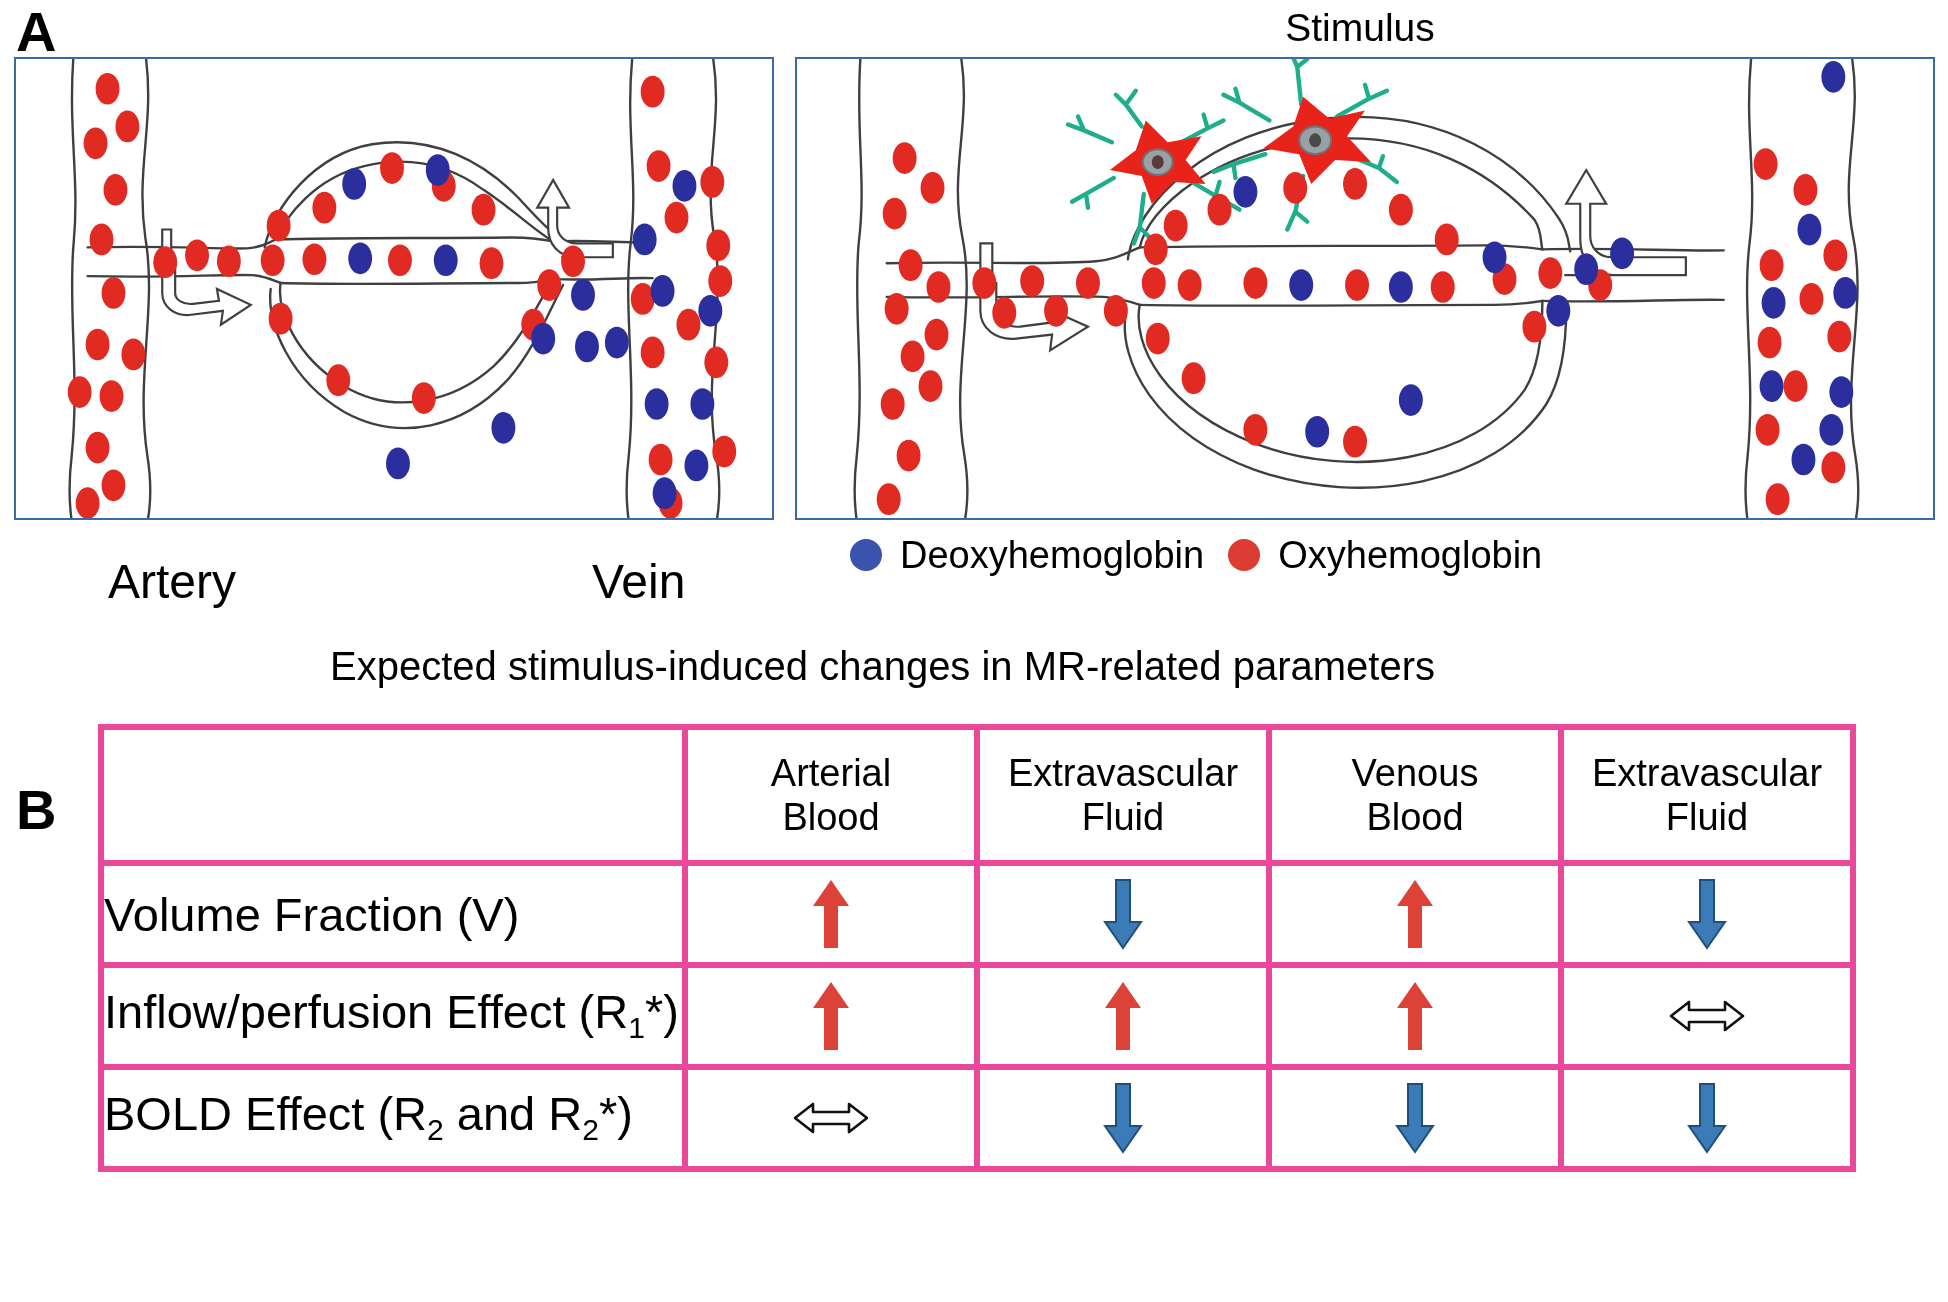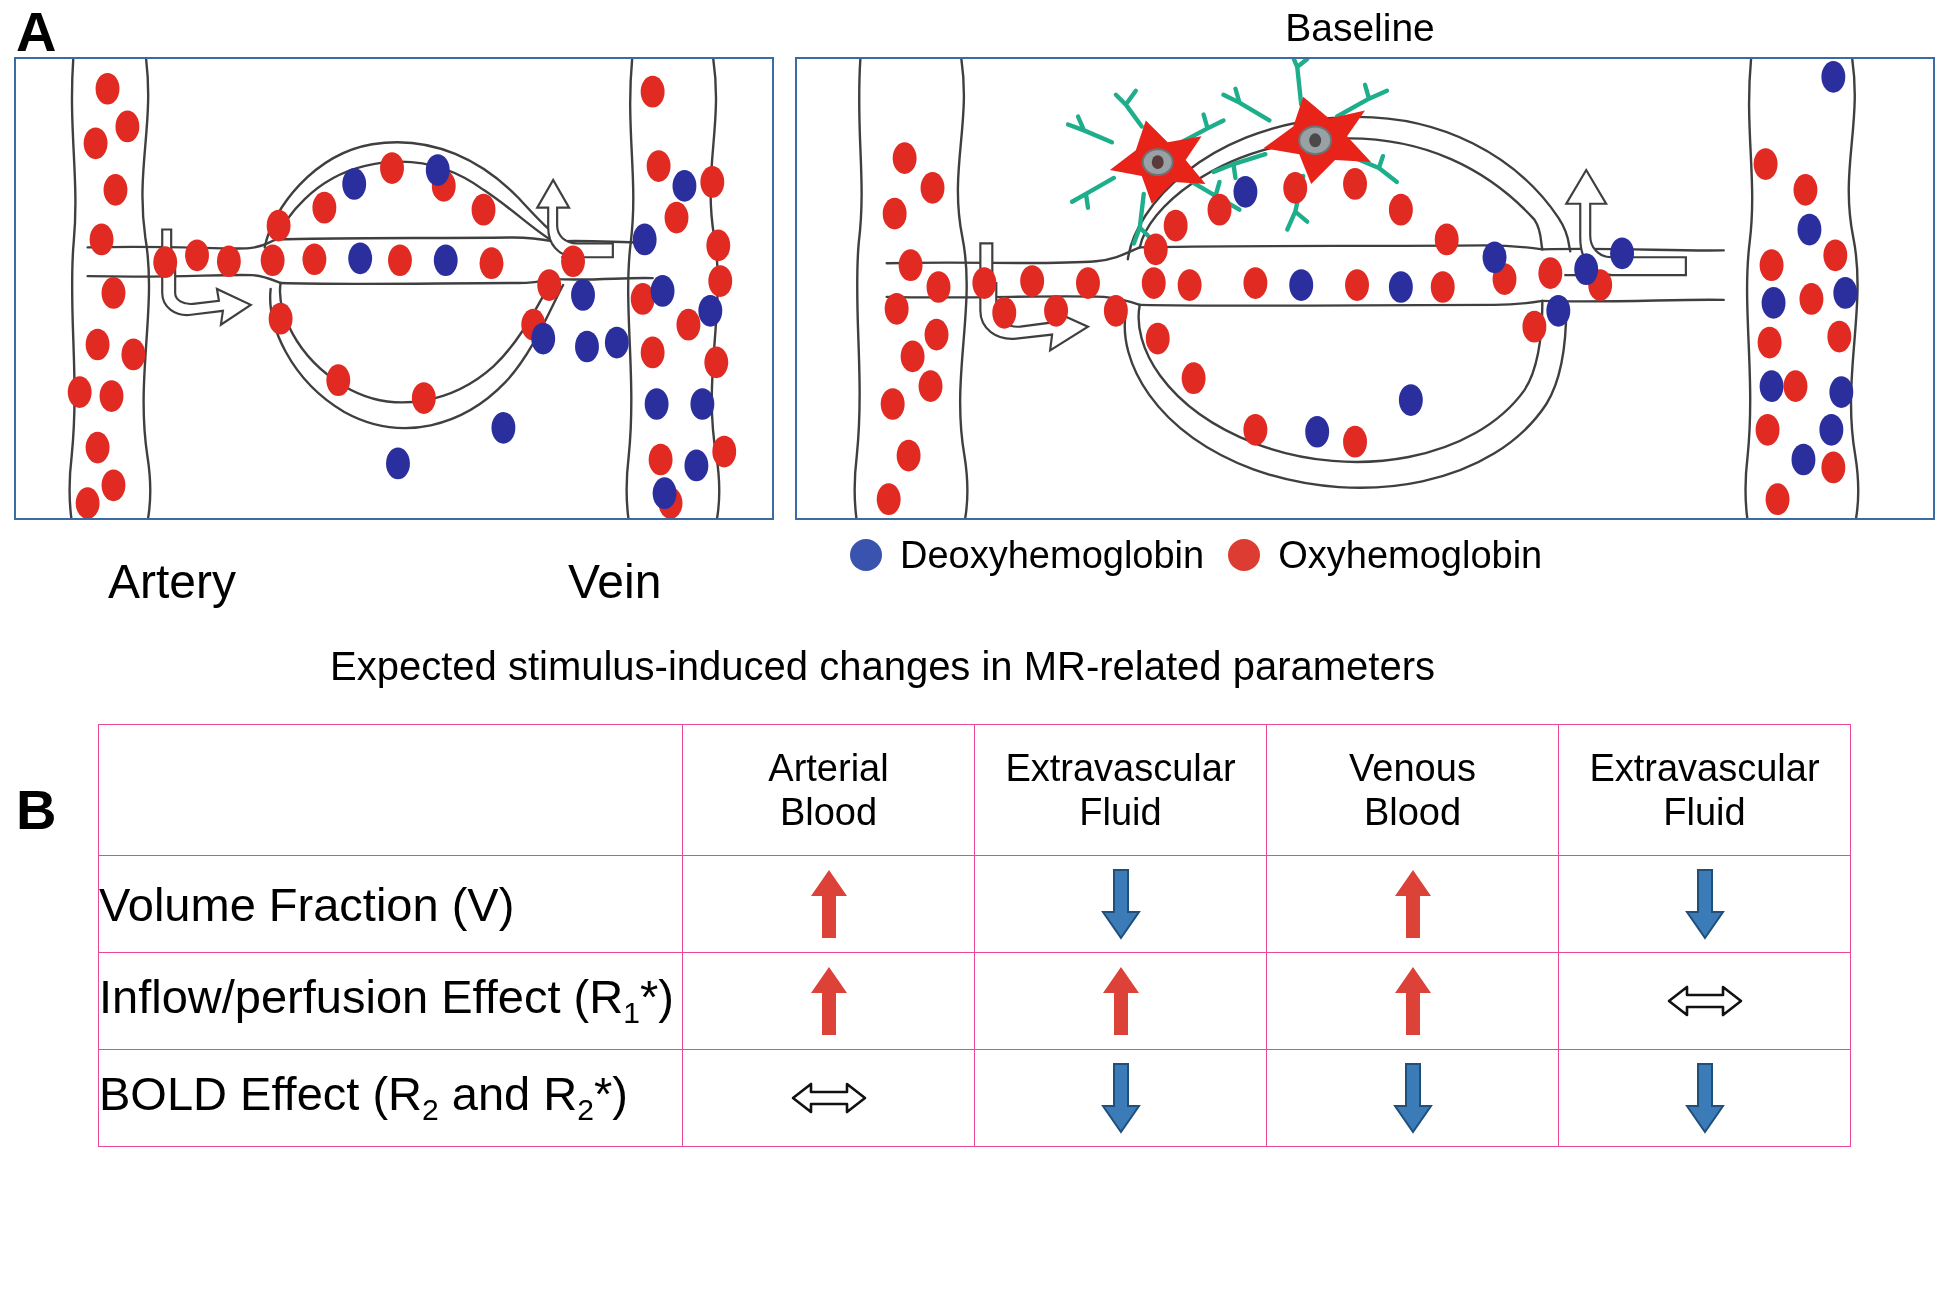--- a/index.html
+++ b/index.html
@@ -16,52 +16,52 @@
   #stimulusTitle{left:1060px;top:8px;width:600px;}
 
   .vessel-box{position:absolute;top:57px;height:463px;border:2px solid #3a6ba5;background:#ffffff;box-sizing:border-box;overflow:hidden;}
   #boxBaseline{left:14px;width:760px;}
   #boxStimulus{left:795px;width:1140px;}
 
   .vessel-svg{position:absolute;left:0;top:0;width:100%;height:100%;display:block;}
 
   .vlabel{position:absolute;font-size:48px;line-height:1;margin-top:30px;}
   #arteryLabel{left:108px;top:528px;}
-  #veinLabel{left:568px;top:528px;}
+  #veinLabel{left:592px;top:528px;}
 
   
   #legend{position:absolute;left:850px;top:525px;width:1090px;height:60px;display:flex;align-items:center;gap:24px;}
   .legend-item{display:flex;align-items:center;gap:18px;}
   .legend-dot{width:32px;height:32px;border-radius:50%;flex:none;}
   .legend-text{font-size:38px;line-height:1;white-space:nowrap;}
 
   
   #panelB{position:absolute;left:0;top:740px;width:1948px;height:562px;}
   #tableTitle{position:absolute;left:330px;top:-94px;width:1300px;text-align:left;font-size:40px;line-height:1;}
 
   table.mrtable{position:absolute;left:98px;top:-16px;width:1752px;border-collapse:collapse;table-layout:fixed;}
-  table.mrtable td,table.mrtable th{border:1px solid #ec4899;padding:0;vertical-align:middle;background:#fff;}
+  table.mrtable td,table.mrtable th{border:6px solid #ec4899;padding:0;vertical-align:middle;background:#fff;}
   table.mrtable th{font-weight:normal;}
   .col-label{width:584px;}
   .col-data{width:292px;}
   .hdr-cell{height:130px;text-align:center;font-size:38px;line-height:1.16;}
   .row-label{height:96px;text-align:left;padding-left:22px;font-size:47px;line-height:1;white-space:nowrap;}
   .cell-data{height:96px;text-align:center;}
   .arrow-wrap{display:flex;align-items:center;justify-content:center;height:96px;}
   sub{font-size:.64em;}
 </style>
 </head>
 <body>
 
 <div id="panelA">
 
   <div class="panel-letter" id="letterA">A</div>
 
 
-  <div class="subtitle" id="stimulusTitle">Baseline</div>
+  <div class="subtitle" id="stimulusTitle">Stimulus</div>
 
   <div class="vessel-box" id="boxBaseline">
     <svg class="vessel-svg" viewBox="0 0 760 463" preserveAspectRatio="none">
       <g fill="none" stroke="#3f3f3f" stroke-width="2.4" stroke-linecap="round">
 
         <path d="M58 -6 C 52 70, 64 120, 58 185 C 52 250, 64 320, 56 400 C 50 450, 58 468, 56 472"></path>
         <path d="M130 -6 C 140 64, 120 110, 130 180 C 142 250, 120 320, 132 400 C 140 450, 130 468, 132 472"></path>
 
         <path d="M620 -6 C 612 70, 626 120, 618 185 C 610 250, 624 320, 616 400 C 610 450, 618 468, 616 472"></path>
         <path d="M700 -6 C 712 64, 690 110, 702 180 C 714 250, 690 320, 704 400 C 712 450, 702 468, 704 472"></path>

